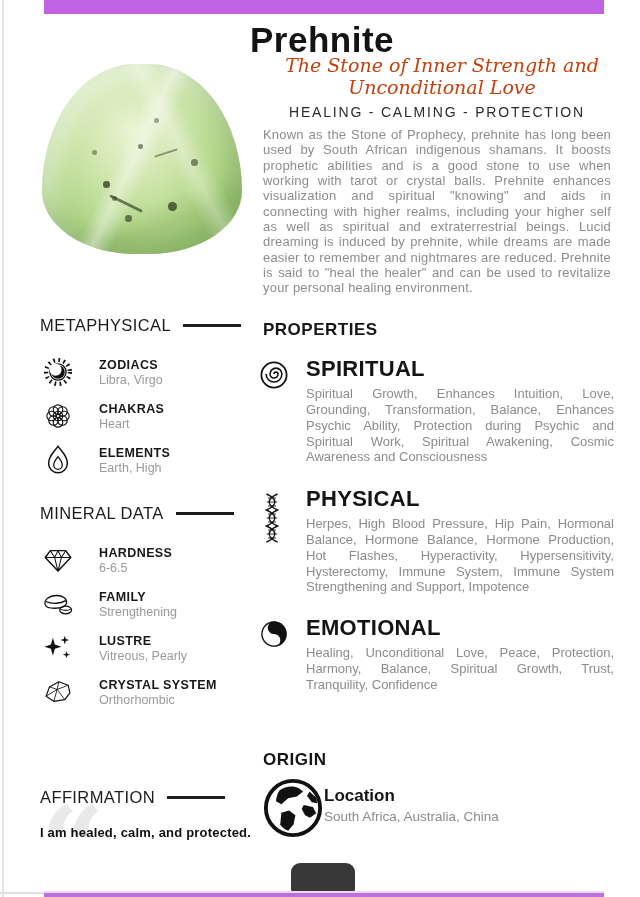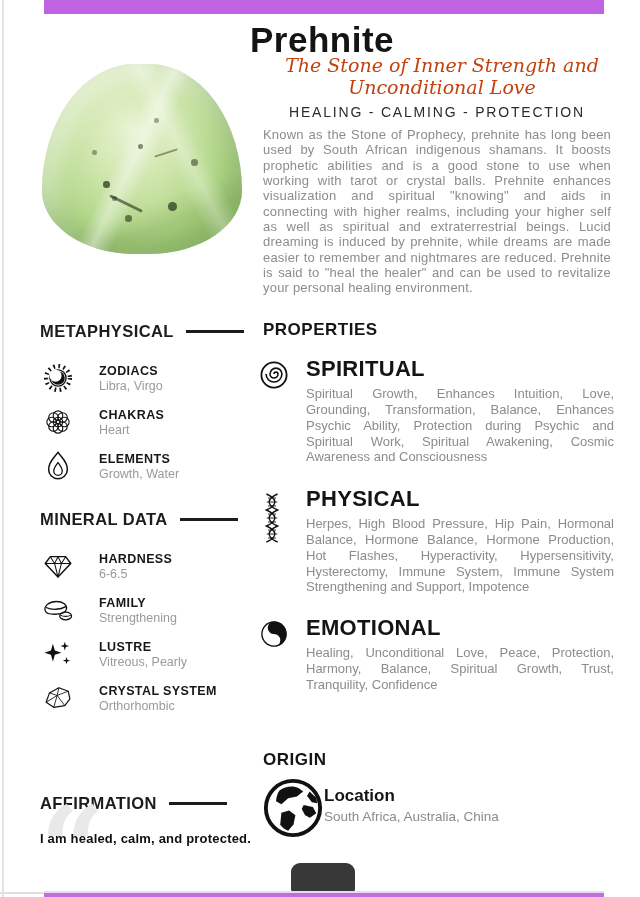--- a/index.html
+++ b/index.html
@@ -50,22 +50,22 @@
   .title { position:absolute; left:0; top:20px; width:644px; margin:0; text-align:center;
            font-size:35px; font-weight:bold; letter-spacing:.5px; color:#141414; }
   .subtitle { position:absolute; left:242px; top:54px; width:400px; text-align:center;
               font-family:"DejaVu Serif", serif; font-style:italic; font-size:19px; color:#c2410c; line-height:1.18; }
   .tagline { position:absolute; left:246px; top:104px; width:382px; text-align:center;
              font-size:14px; font-weight:normal; letter-spacing:1.8px; color:#2b2b2b; }
   .description { position:absolute; left:263px; top:127px; width:348px; margin:0;
                  font-size:13px; line-height:1.18; letter-spacing:.2px; color:#8c8c8c; text-align:justify; }
 
   
-  .sec-h { display:flex; align-items:center; gap:12px; margin:16px 0 18px 0;
-           font-size:16.5px; font-weight:bold; letter-spacing:.4px; color:#1c1c1c; }
+  .sec-h { display:flex; align-items:center; gap:12px; margin:10px 0 18px 0;
+           font-size:16.5px; font-weight:normal; letter-spacing:.4px; color:#1c1c1c; }
   .dash { width:58px; height:2.5px; background:#1c1c1c; flex:none; }
   .metaphysical { position:absolute; left:40px; top:306px; width:212px; }
   .mineral      { position:absolute; left:40px; top:494px; width:212px; }
   .info-item { display:flex; align-items:center; gap:23px; height:38px; margin-bottom:6px; }
   .icon-box { width:36px; height:38px; flex:none; display:flex; align-items:center; justify-content:center; }
   .info-label { font-size:12.5px; font-weight:bold; letter-spacing:.4px; color:#181818; }
   .info-value { font-size:12.5px; color:#9a9a9a; margin-top:1px; }
 
   .affirmation { position:absolute; left:40px; top:778px; width:220px; }
   .quote-mark { position:absolute; left:0; top:14px; z-index:1; font-family:"DejaVu Serif", serif;
@@ -146,21 +146,21 @@
     </div>
     <div class="info-item">
       <span class="icon-box">
         <svg width="34" height="34" viewBox="0 0 40 40" fill="none" stroke="#111" stroke-width="1.8">
           <path d="M20 4 C15 11 9 15 9 24 a11 11 0 0 0 22 0 C31 15 25 11 20 4 z"></path>
           <path d="M20 16 c-3 4 -5 6 -5 10 a5 5 0 0 0 10 0 c0 -4 -2 -6 -5 -10 z" stroke-width="1.5"></path>
         </svg>
       </span>
       <div class="info-text">
         <div class="info-label">ELEMENTS</div>
-        <div class="info-value">Growth, Water</div>
+        <div class="info-value">Earth, High</div>
       </div>
     </div>
   </section>
 
   <section class="mineral">
     <h2 class="sec-h">
       <span>MINERAL DATA</span>
       <span class="dash"></span>
     </h2>
     <div class="info-item">

